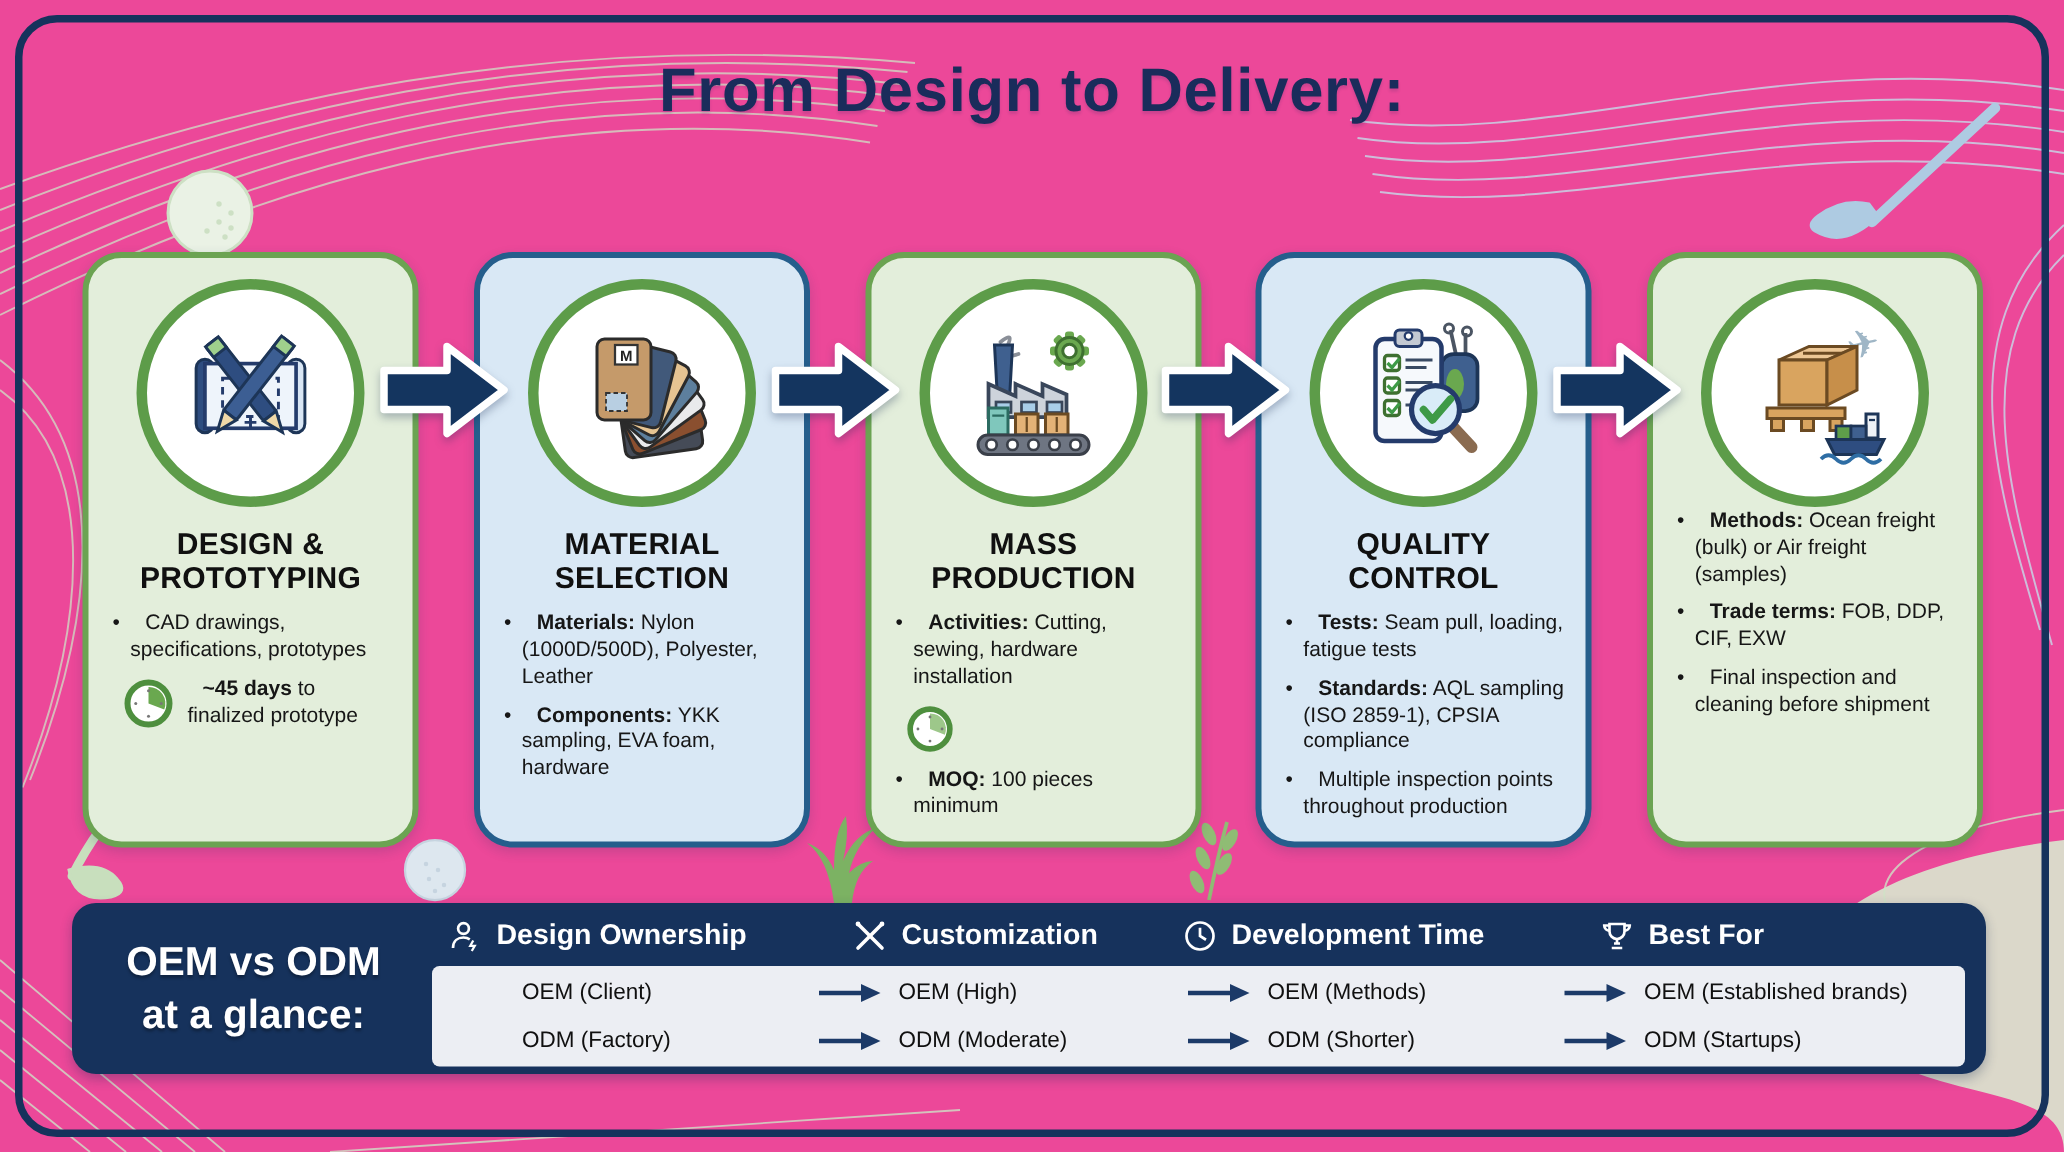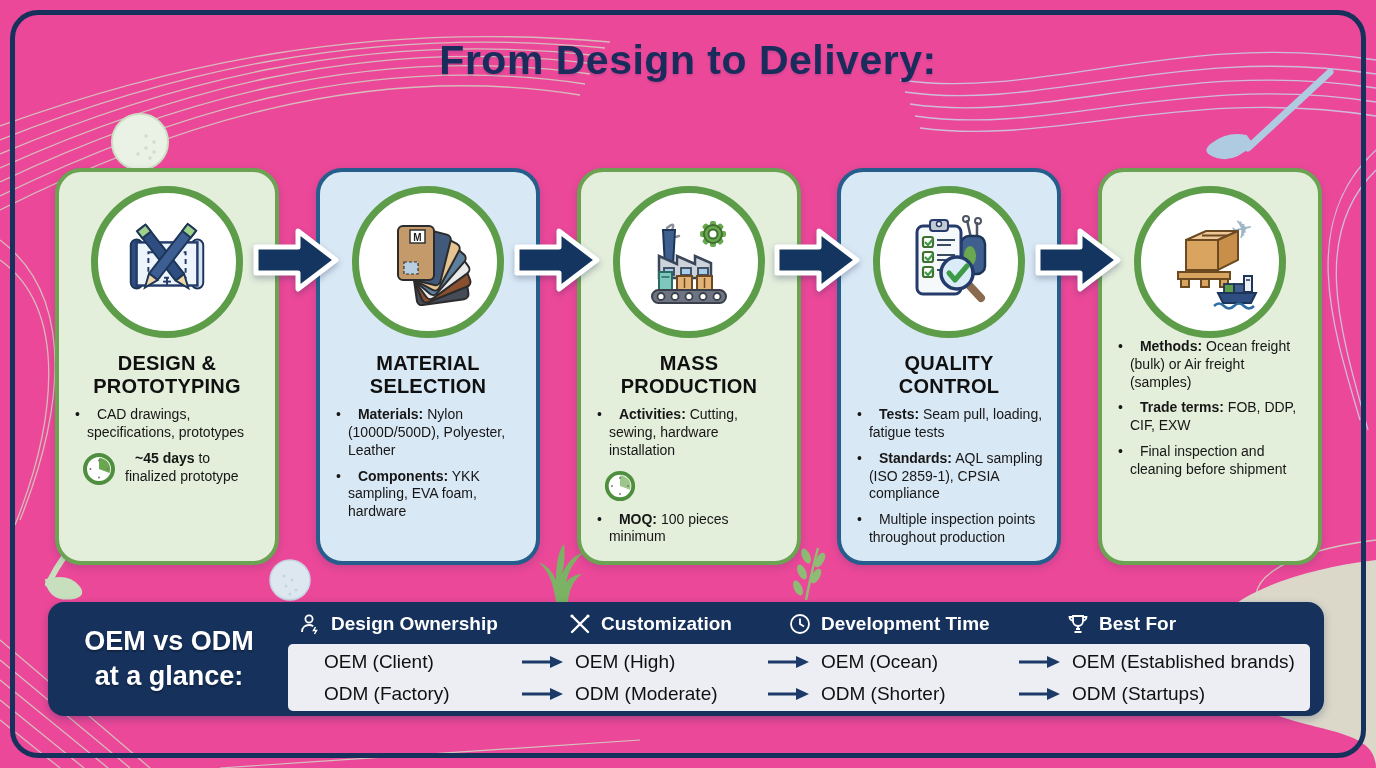--- a/index.html
+++ b/index.html
@@ -36,21 +36,21 @@
   .bar{position:absolute;left:48px;top:602px;width:1276px;height:114px;background:#16325c;
        border-radius:16px;z-index:3;box-shadow:0 3px 8px rgba(20,40,80,.3);}
   .bar-label{position:absolute;left:0;top:0;width:242px;height:100%;display:flex;flex-direction:column;
              justify-content:center;align-items:center;color:#fff;font-weight:800;font-size:27px;line-height:1.3;
              text-shadow:0 2px 2px rgba(0,0,0,.3);}
   .hdr{position:absolute;top:7px;height:30px;display:flex;align-items:center;gap:9px;color:#fff;
        font-weight:700;font-size:19px;white-space:nowrap;}
   .panel{position:absolute;left:240px;top:42px;width:1022px;height:67px;background:#eceef3;border-radius:5px;
          display:flex;flex-direction:column;justify-content:center;}
   .row{display:grid;grid-template-columns:185px 66px 180px 66px 185px 66px auto;align-items:center;
-       padding-left:36px;height:32px;font-size:19px;color:#101010;}
+       padding-left:60px;height:32px;font-size:15px;color:#101010;}
   .row .cell{white-space:nowrap;}
   .row .rarrow{display:flex;justify-content:center;}
 </style>
 </head>
 <body>
 
 <div id="canvas">
 
   <svg id="decor" width="1376" height="768" viewBox="0 0 1376 768">
 
@@ -436,21 +436,21 @@
               <path d="M30 1 L43 7 L30 13 Z" fill="#1c3a68"></path>
             </svg>
           </span>
         <span class="cell">OEM (High)</span>
         <span class="rarrow">
             <svg width="44" height="14" viewBox="0 0 44 14">
               <path d="M2 7 H32" stroke="#1c3a68" stroke-width="3"></path>
               <path d="M30 1 L43 7 L30 13 Z" fill="#1c3a68"></path>
             </svg>
           </span>
-        <span class="cell">OEM (Ocean)</span>
+        <span class="cell">OEM (Methods)</span>
         <span class="rarrow">
             <svg width="44" height="14" viewBox="0 0 44 14">
               <path d="M2 7 H32" stroke="#1c3a68" stroke-width="3"></path>
               <path d="M30 1 L43 7 L30 13 Z" fill="#1c3a68"></path>
             </svg>
           </span>
         <span class="cell">OEM (Established brands)</span>
       </div>
       <div class="row">
         <span class="cell">ODM (Factory)</span>

